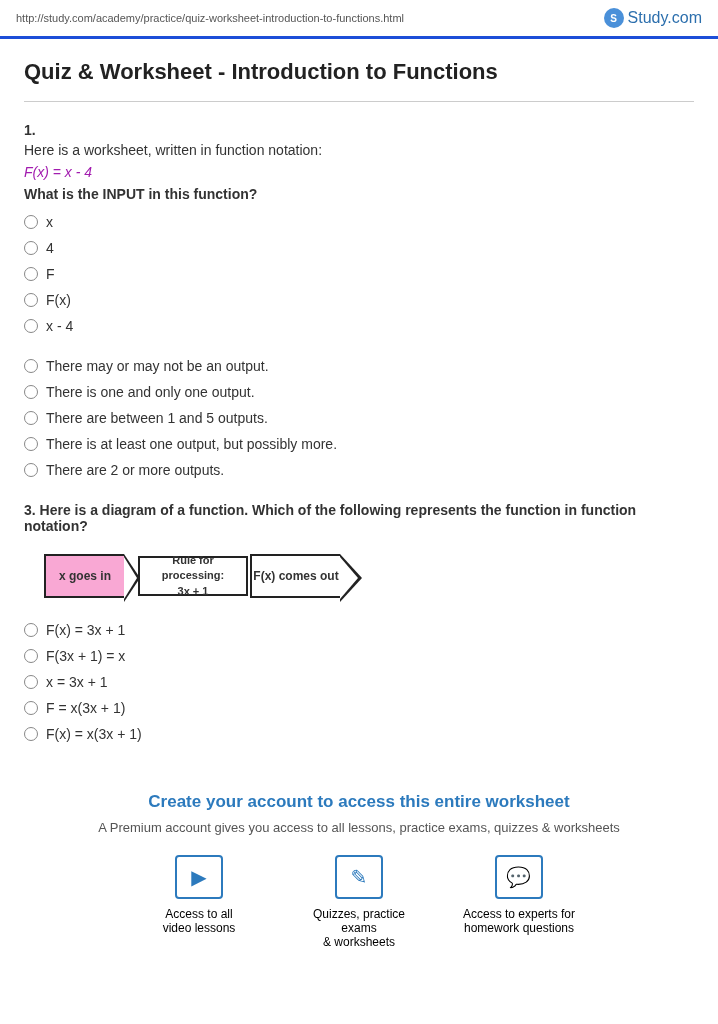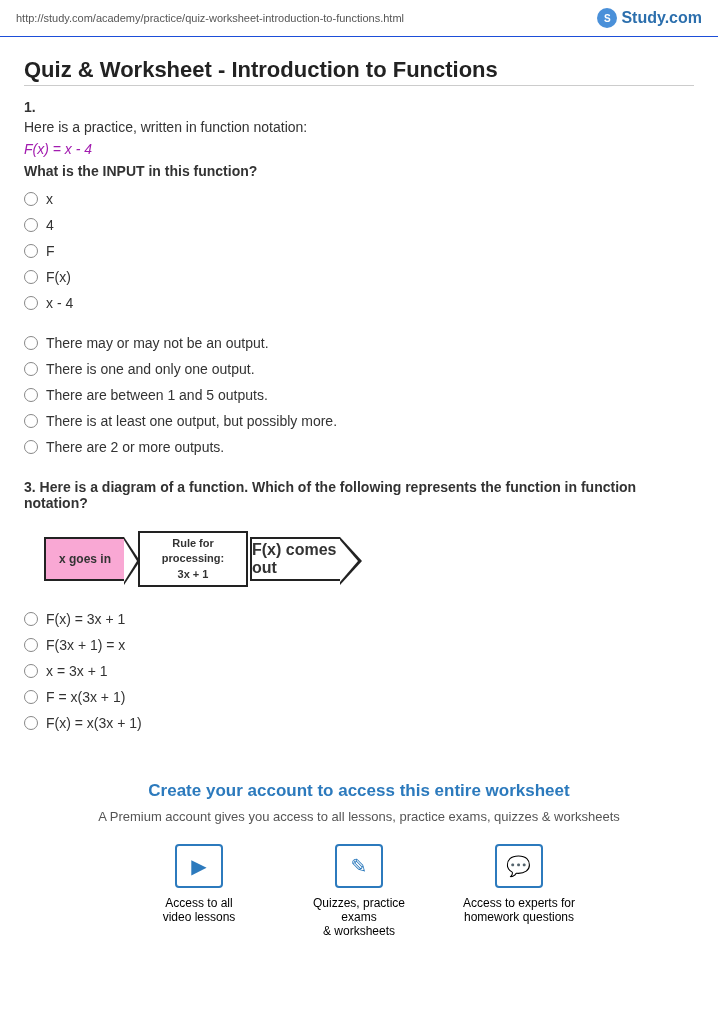--- a/index.html
+++ b/index.html
@@ -7,21 +7,21 @@
       font-family: Arial, sans-serif;
       font-size: 14px;
       color: #333;
       background: #fff;
       width: 718px;
       min-height: 1024px;
     }
     
     .header {
       background: #fff;
-      border-bottom: 1px solid #1d4ed8;
+      border-bottom: 3px solid #1d4ed8;
       padding: 8px 16px;
       display: flex;
       align-items: center;
       justify-content: space-between;
     }
     .header-url {
       font-size: 11px;
       color: #555;
     }
     .logo {
@@ -36,33 +36,33 @@
       border-radius: 50%;
       display: flex;
       align-items: center;
       justify-content: center;
       color: white;
       font-size: 10px;
       font-weight: bold;
     }
     .logo-text {
       color: #2c6fad;
-      font-weight: bold;
+      font-weight: normal;
       font-size: 16px;
     }
     
     .main {
       padding: 20px 24px;
     }
     .page-title {
       font-size: 22px;
       font-weight: bold;
       color: #222;
-      margin-bottom: 13px;
-      padding-bottom: 2px;
+      margin-bottom: 20px;
+      padding-bottom: 16px;
       border-bottom: 1px solid #ccc;
     }
     
     .question-block {
       margin-bottom: 24px;
     }
     .question-number {
       font-weight: bold;
       font-size: 14px;
       margin-bottom: 4px;
@@ -140,42 +140,42 @@
       top: 1px;
       width: 0;
       height: 0;
       border-top: 21px solid transparent;
       border-bottom: 21px solid transparent;
       border-left: 13px solid white;
       z-index: 3;
     }
     .box-rule {
       width: 110px;
-      height: 56px;
+      height: 40px;
       border: 2px solid #222;
       display: flex;
       flex-direction: column;
       align-items: center;
       justify-content: center;
       font-size: 11px;
       font-weight: bold;
       text-align: center;
       line-height: 1.4;
       margin-left: 14px;
     }
     .arrow-right-body {
       width: 90px;
       height: 44px;
       background: white;
       border: 2px solid #222;
       border-right: none;
       display: flex;
       align-items: center;
       justify-content: center;
-      font-size: 16px;
+      font-size: 12px;
       font-weight: bold;
       margin-left: 2px;
       position: relative;
     }
     .arrow-right-body::after {
       content: '';
       position: absolute;
       right: -22px;
       top: -2px;
       width: 0;
@@ -256,21 +256,21 @@
     <span class="logo-text">Study.com</span>
   </div>
 </div>
 
 <div class="main">
 
   <h1 class="page-title">Quiz &amp; Worksheet - Introduction to Functions</h1>
 
   <div class="question-block">
     <div class="question-number">1.</div>
-    <div class="question-text">Here is a practice, written in function notation:</div>
+    <div class="question-text">Here is a worksheet, written in function notation:</div>
     <div class="question-formula italic-formula">F(x) = x - 4</div>
     <div class="question-prompt bold-q">What is the INPUT in this function?</div>
     <ul class="options-list">
       <li>
           <span class="radio-circle"></span>
           <span>x</span>
         </li>
       <li>
           <span class="radio-circle"></span>
           <span>4</span>

